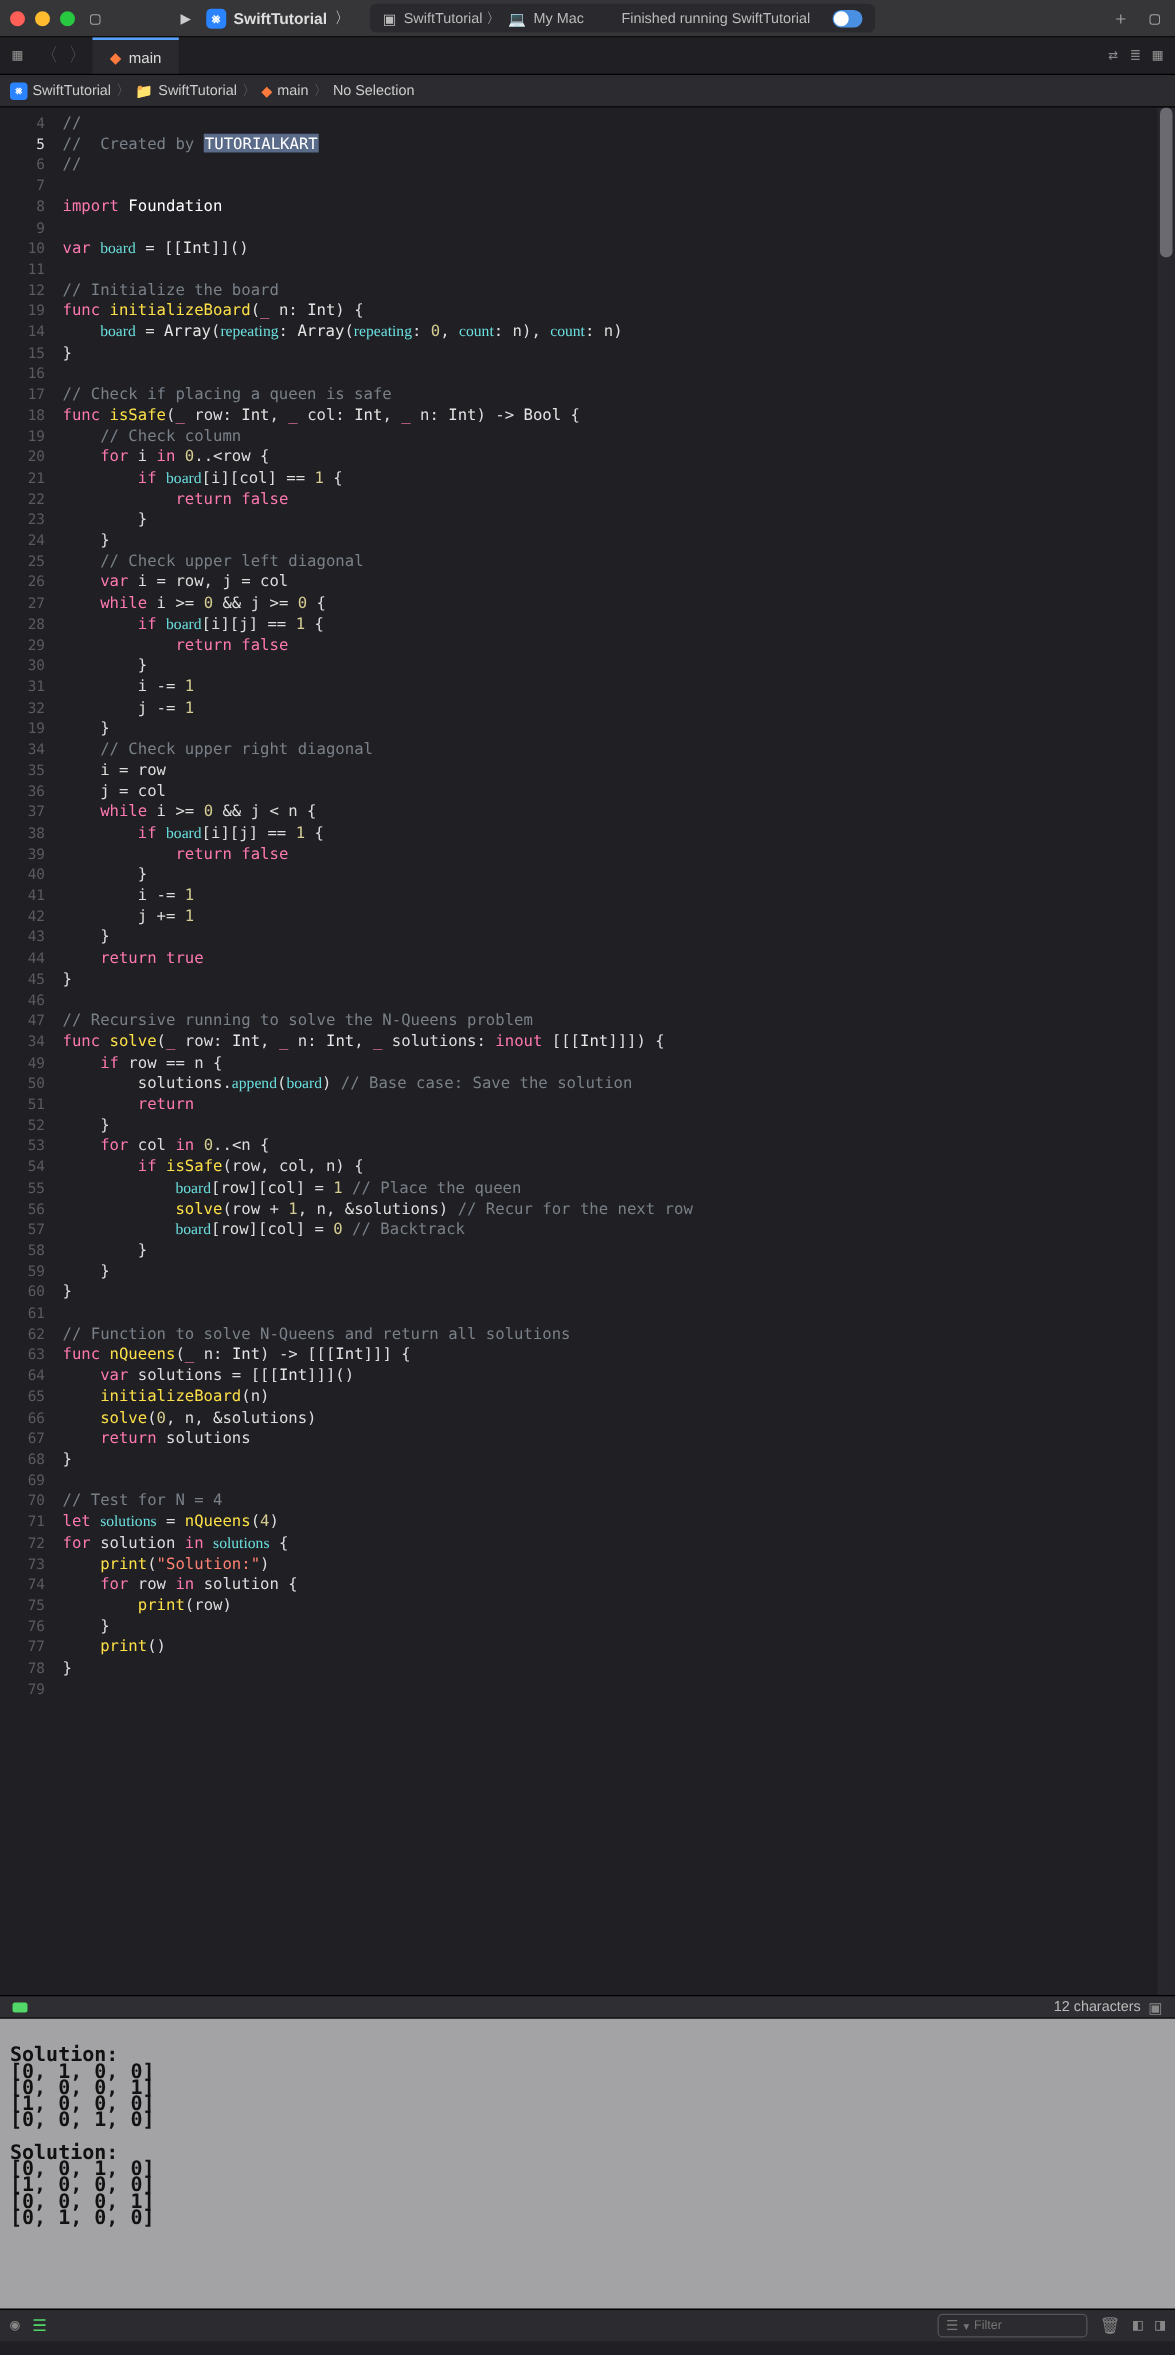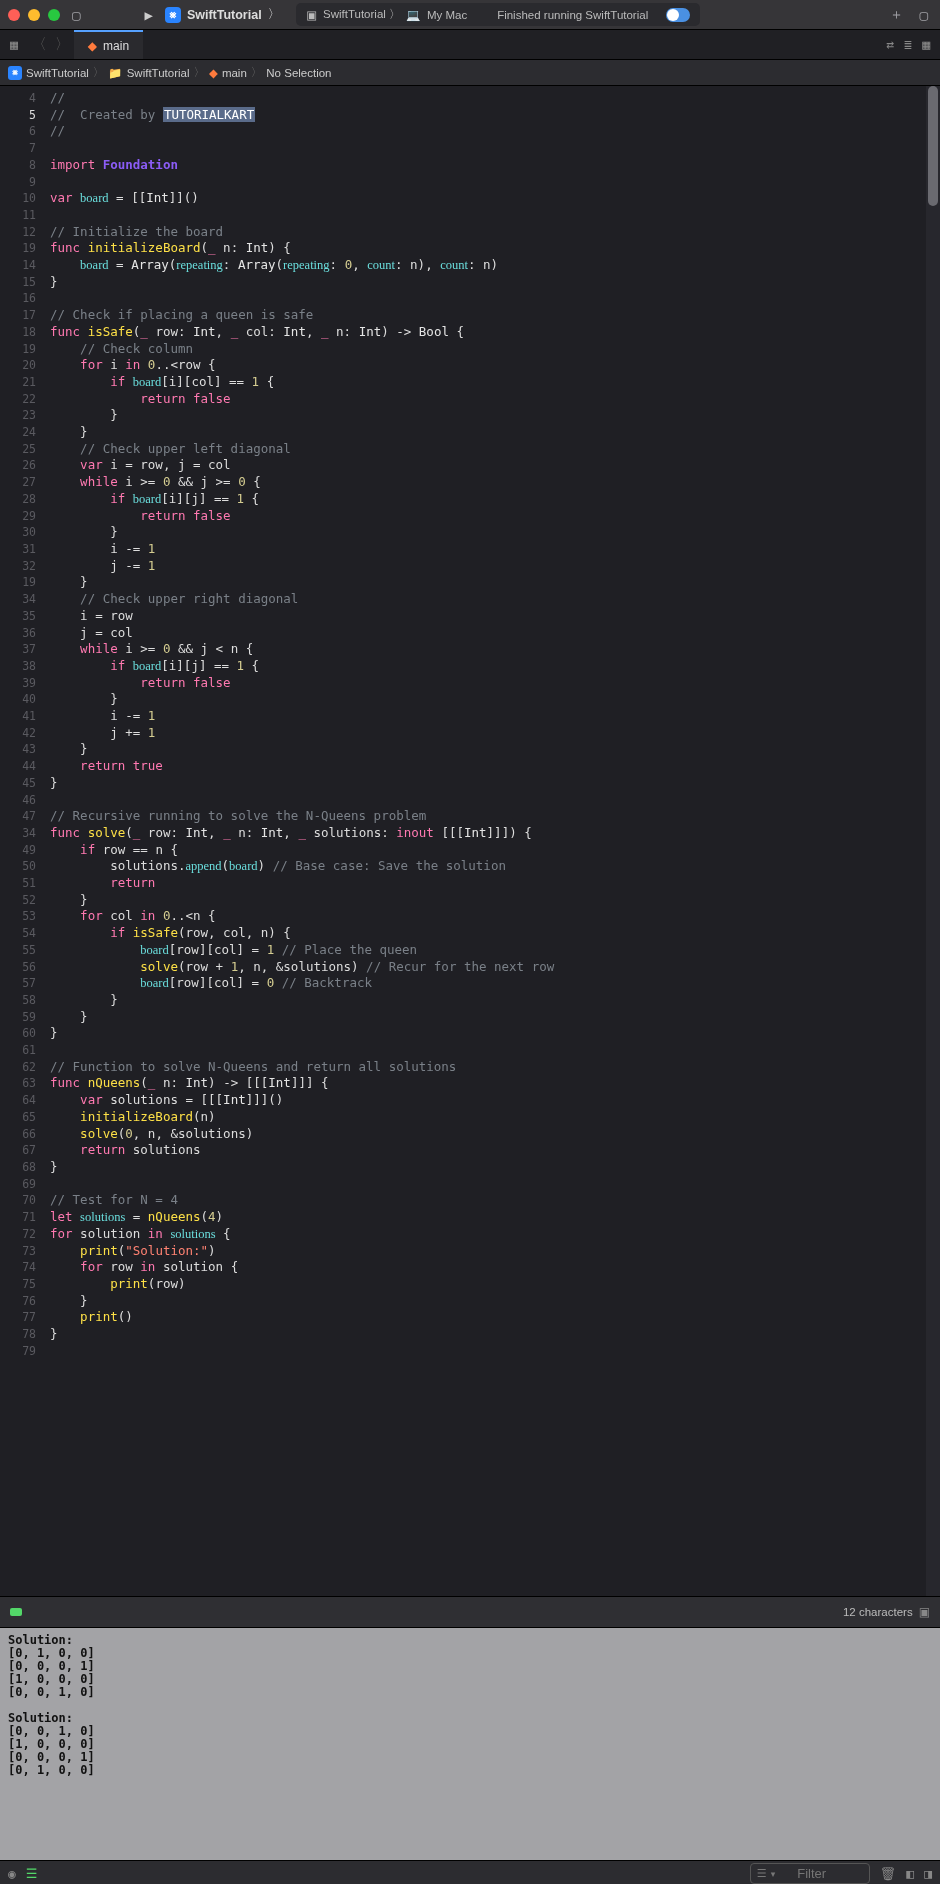--- a/index.html
+++ b/index.html
@@ -44,31 +44,31 @@
 .thumb { position:absolute; right:2px; top:0; width:10px; height:120px; background:#6a6a70; border-radius:5px; }
 
 
 .cm { color:#7a8088; } 
 .kw { color:#ff79b1; } 
 .fn { color:#fde047; } 
 .ty { color:#e5e5e5; } 
 .st { color:#ff8272; } 
 .nu { color:#d5cd91; } 
 .id { color:#6bdfde;font-family:Liberation Serif, serif; } 
-.pa { color:#8b5cf6;font-weight:bold; }
+.pa { color:#ffffff; }
 .sel { background:#5a6b8a; color:#fff; padding:0 1px; }
 
 
-.debugbar { height:32px; background:#2f2f33; display:flex; align-items:center; padding:0 10px; border-top:1px solid #000; border-bottom:1px solid #000; font-family:-apple-system,sans-serif; font-size:11.5px; color:#bbb; }
+.debugbar { height:19px; background:#2f2f33; display:flex; align-items:center; padding:0 10px; border-top:1px solid #000; border-bottom:1px solid #000; font-family:-apple-system,sans-serif; font-size:11.5px; color:#bbb; }
 .greenind { width:12px; height:8px; background:#53d769; border-radius:2px; }
 .debugbar .spacer { flex:1; }
 .ci { color:#888; font-size:12px; margin-left:6px; }
 
 
-.console { height:232px; background:#a3a3a6; color:#111; font-size:12px; line-height:13px; padding:6px 8px; white-space:pre; font-weight:600; overflow:hidden; }
+.console { height:232px; background:#a3a3a6; color:#111; font-size:16px; line-height:13px; padding:22px 8px; white-space:pre; font-weight:600; overflow:hidden; }
 
 
 .bottom { height:26px; background:#2c2c30; display:flex; align-items:center; padding:0 8px; border-top:1px solid #000; gap:10px; }
 .bottom .eye { color:#888; font-size:13px; }
 .bottom .stack { color:#53d769; font-size:13px; }
 .filter { margin-left:auto; display:flex; align-items:center; gap:4px; border:1px solid #555; border-radius:4px; padding:2px 6px; color:#777; font-family:-apple-system,sans-serif; font-size:11px; width:120px; }
 .filter .chev { font-size:9px; }
 .bottom .ricon { color:#888; font-size:13px; }
 </style>
 </head>
@@ -310,18 +310,18 @@
 [0, 0, 0, 1]
 [0, 1, 0, 0]
 </div>
 
 <div class="bottom">
   <span class="eye">◉</span>
   <span class="stack">☰</span>
   <div class="filter">
     <span>☰</span>
     <span class="chev">▾</span>
-    <input style="background: none; border: none; color: rgb(119, 119, 119); font-size: 13px; width: 60px; outline: none; margin-left: 18px;" placeholder="Filter">
+    <input style="background: none; border: none; color: rgb(119, 119, 119); font-size: 10px; width: 60px; outline: none;" placeholder="Filter">
   </div>
   <span class="ricon">🗑</span>
   <span class="ricon">◧</span>
   <span class="ricon">◨</span>
 </div>
 
 </body></html>

